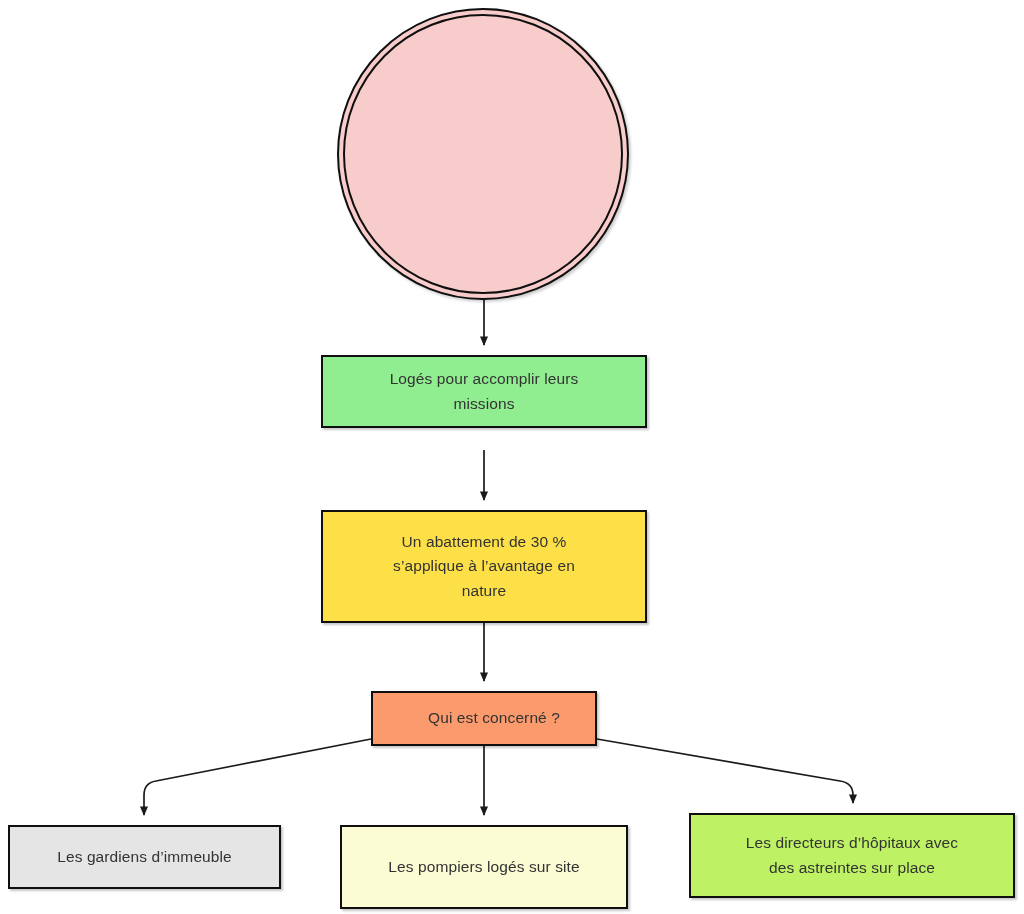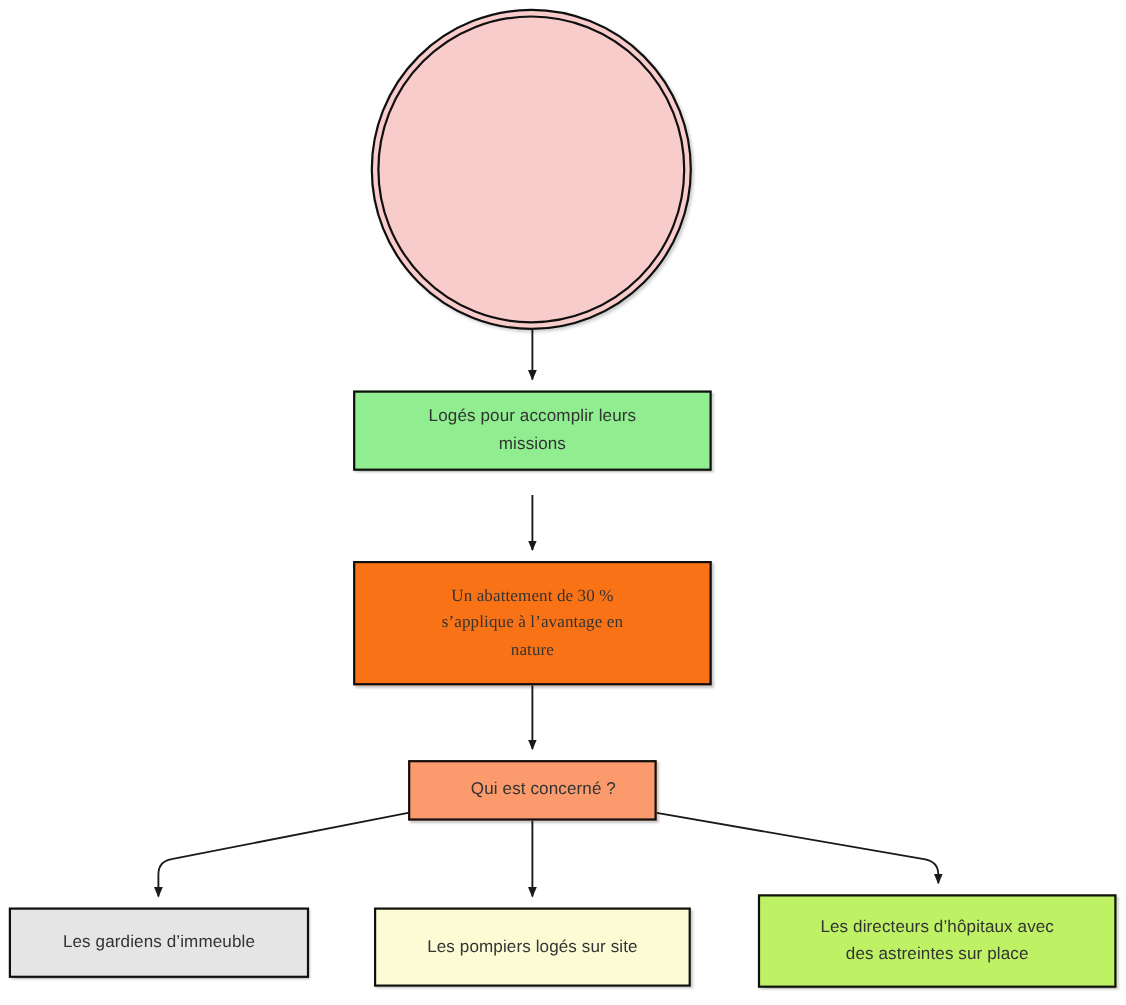--- a/index.html
+++ b/index.html
@@ -104,35 +104,35 @@
 
   <div class="node start-circle" style="left:337px; top:8px; width:292px; height:292px; background:#f9cccc;">
     <span class="inner-ring"></span>
   </div>
 
   <div class="node box" style="left:321px; top:355px; width:326px; height:73px; background:#90ee90;">
     <span class="label">Logés pour accomplir leurs
 missions</span>
   </div>
 
-  <div class="node box" style="left:321px; top:510px; width:326px; height:113px; background:#f97316;font-family:Liberation Serif, serif;">
+  <div class="node box" style="left:321px; top:510px; width:326px; height:113px; background:#fde047;">
     <span class="label">Un abattement de 30 %
 s’applique à l’avantage en
 nature</span>
   </div>
 
   <div class="node box" style="left:371px; top:691px; width:226px; height:55px; background:#fb9a6c;padding-left:20px;">
     <span class="label">Qui est concerné ?</span>
   </div>
 
   <div class="node box" style="left:8px; top:825px; width:273px; height:64px; background:#e5e5e5;">
     <span class="label">Les gardiens d’immeuble</span>
   </div>
 
-  <div class="node box" style="left:340px; top:825px; width:288px; height:72px; background:#fbfbd4;">
+  <div class="node box" style="left:340px; top:825px; width:288px; height:84px; background:#fbfbd4;">
     <span class="label">Les pompiers logés sur site</span>
   </div>
 
   <div class="node box" style="left:689px; top:813px; width:326px; height:85px; background:#bef264;">
     <span class="label">Les directeurs d’hôpitaux avec
 des astreintes sur place</span>
   </div>
 
 </div>
 

